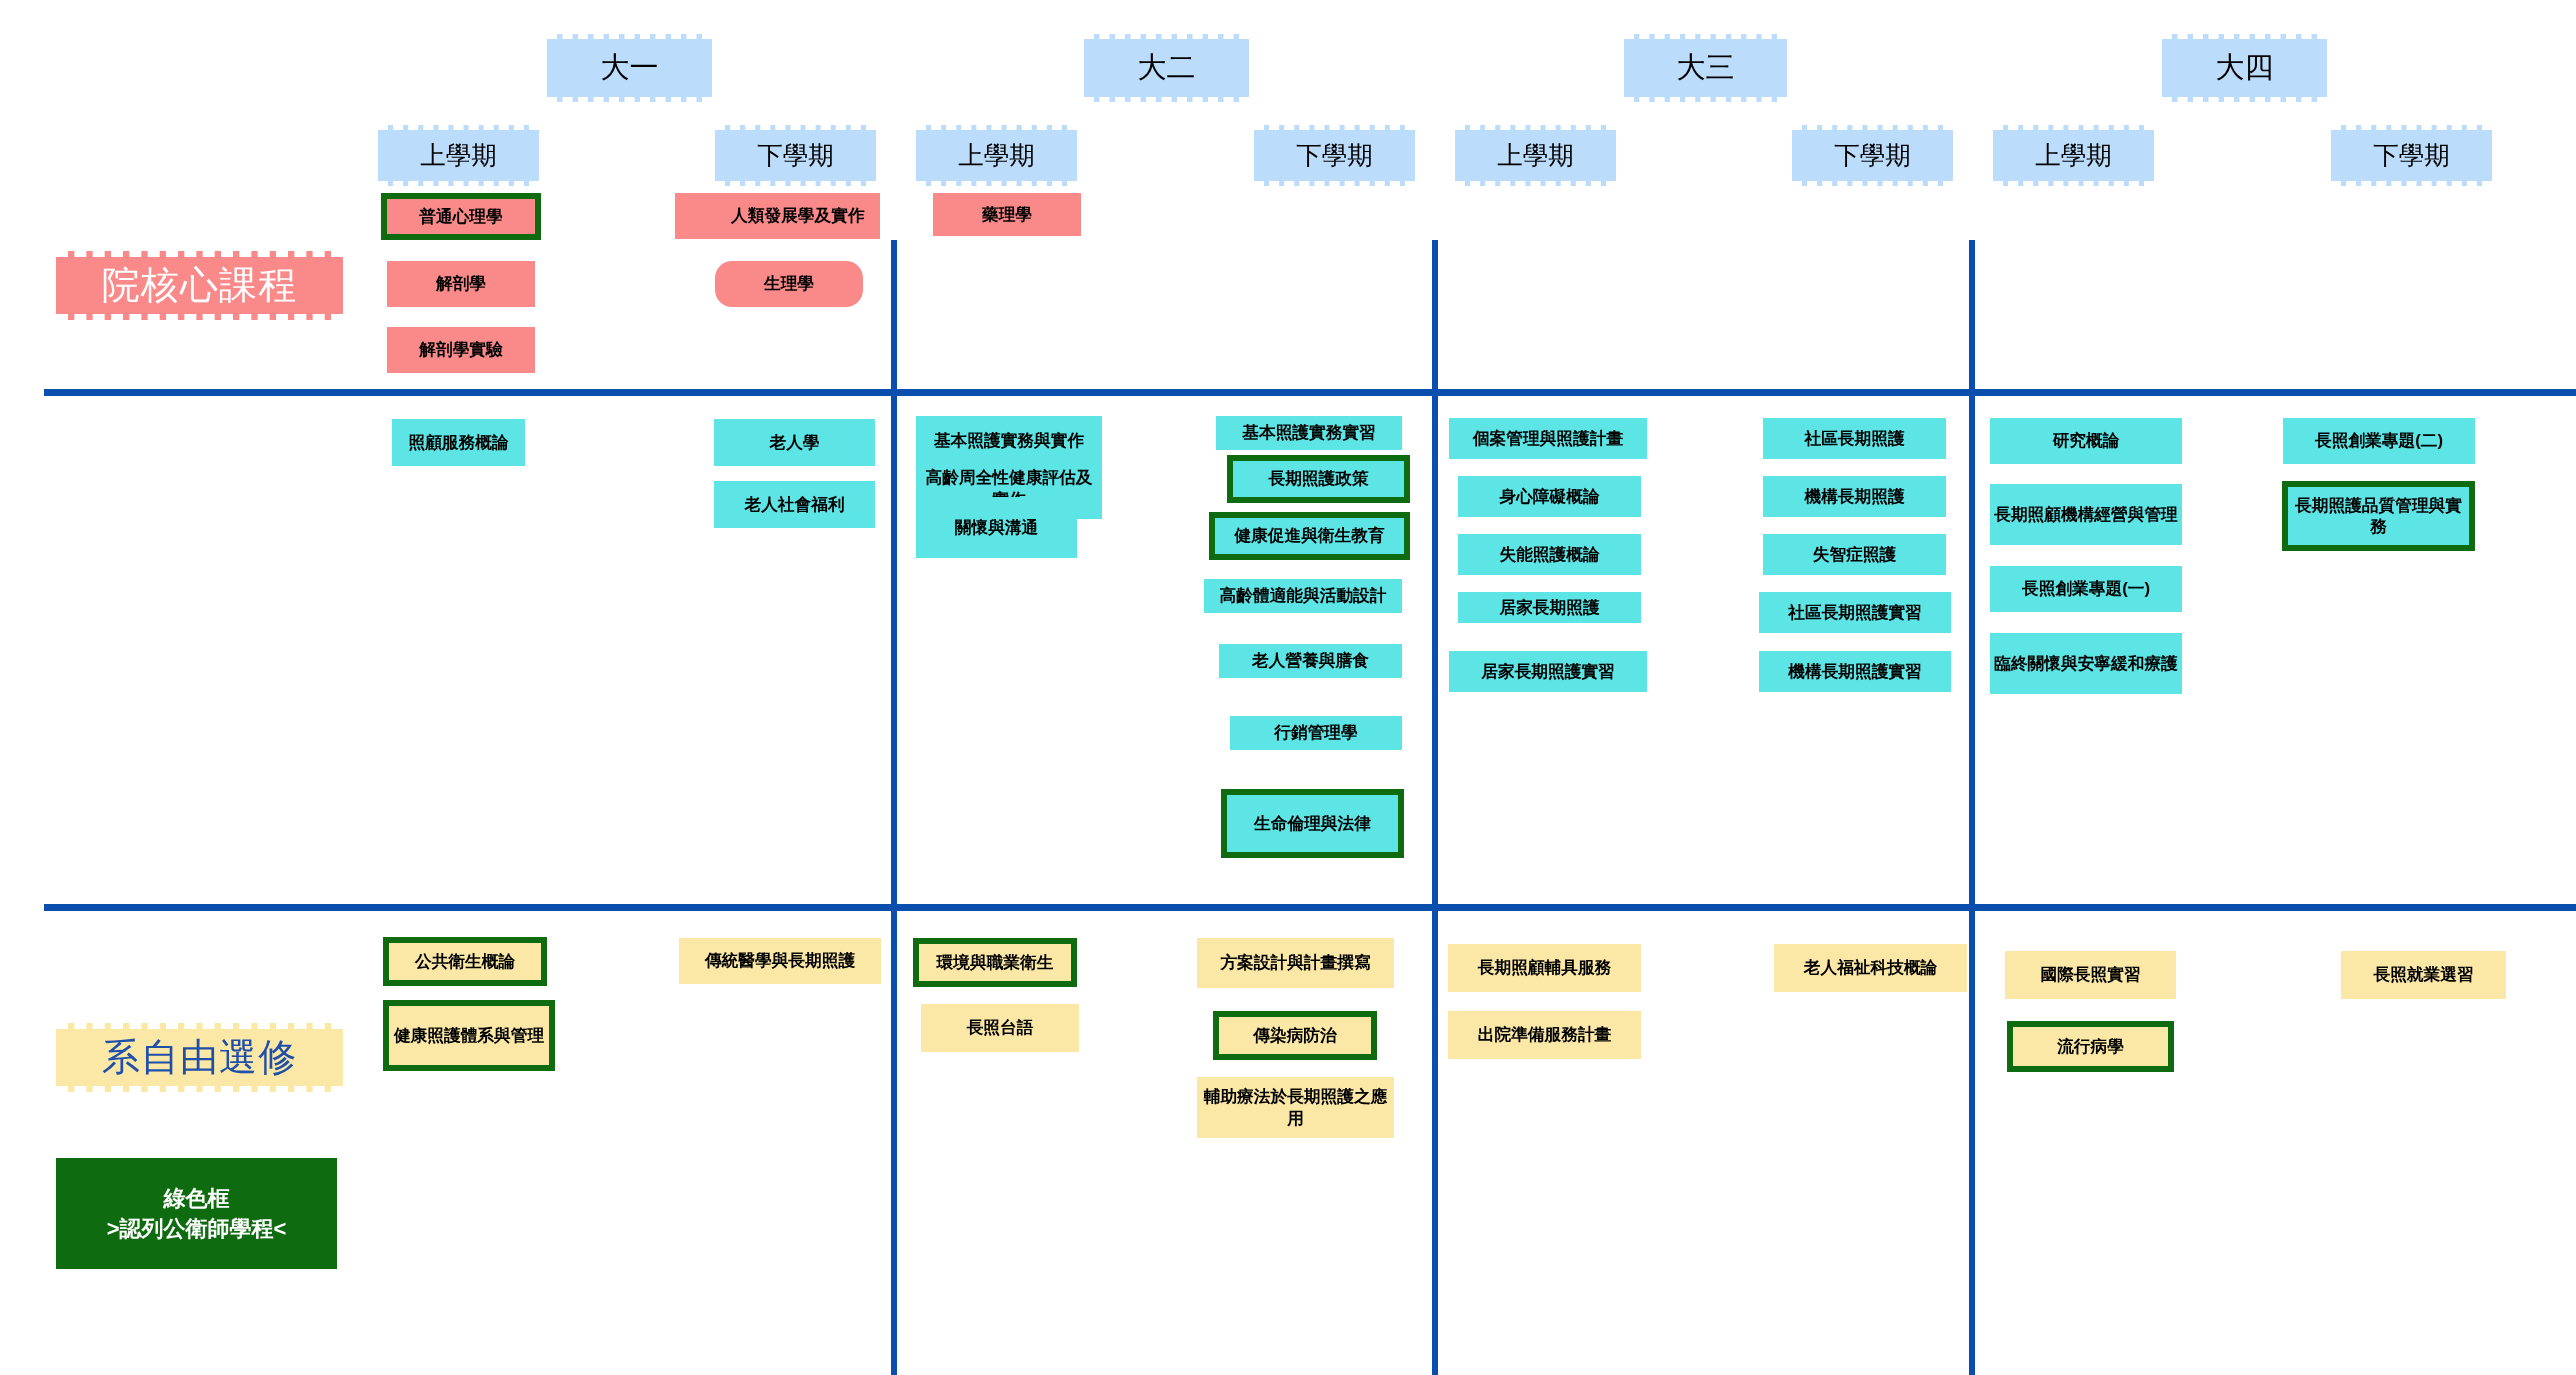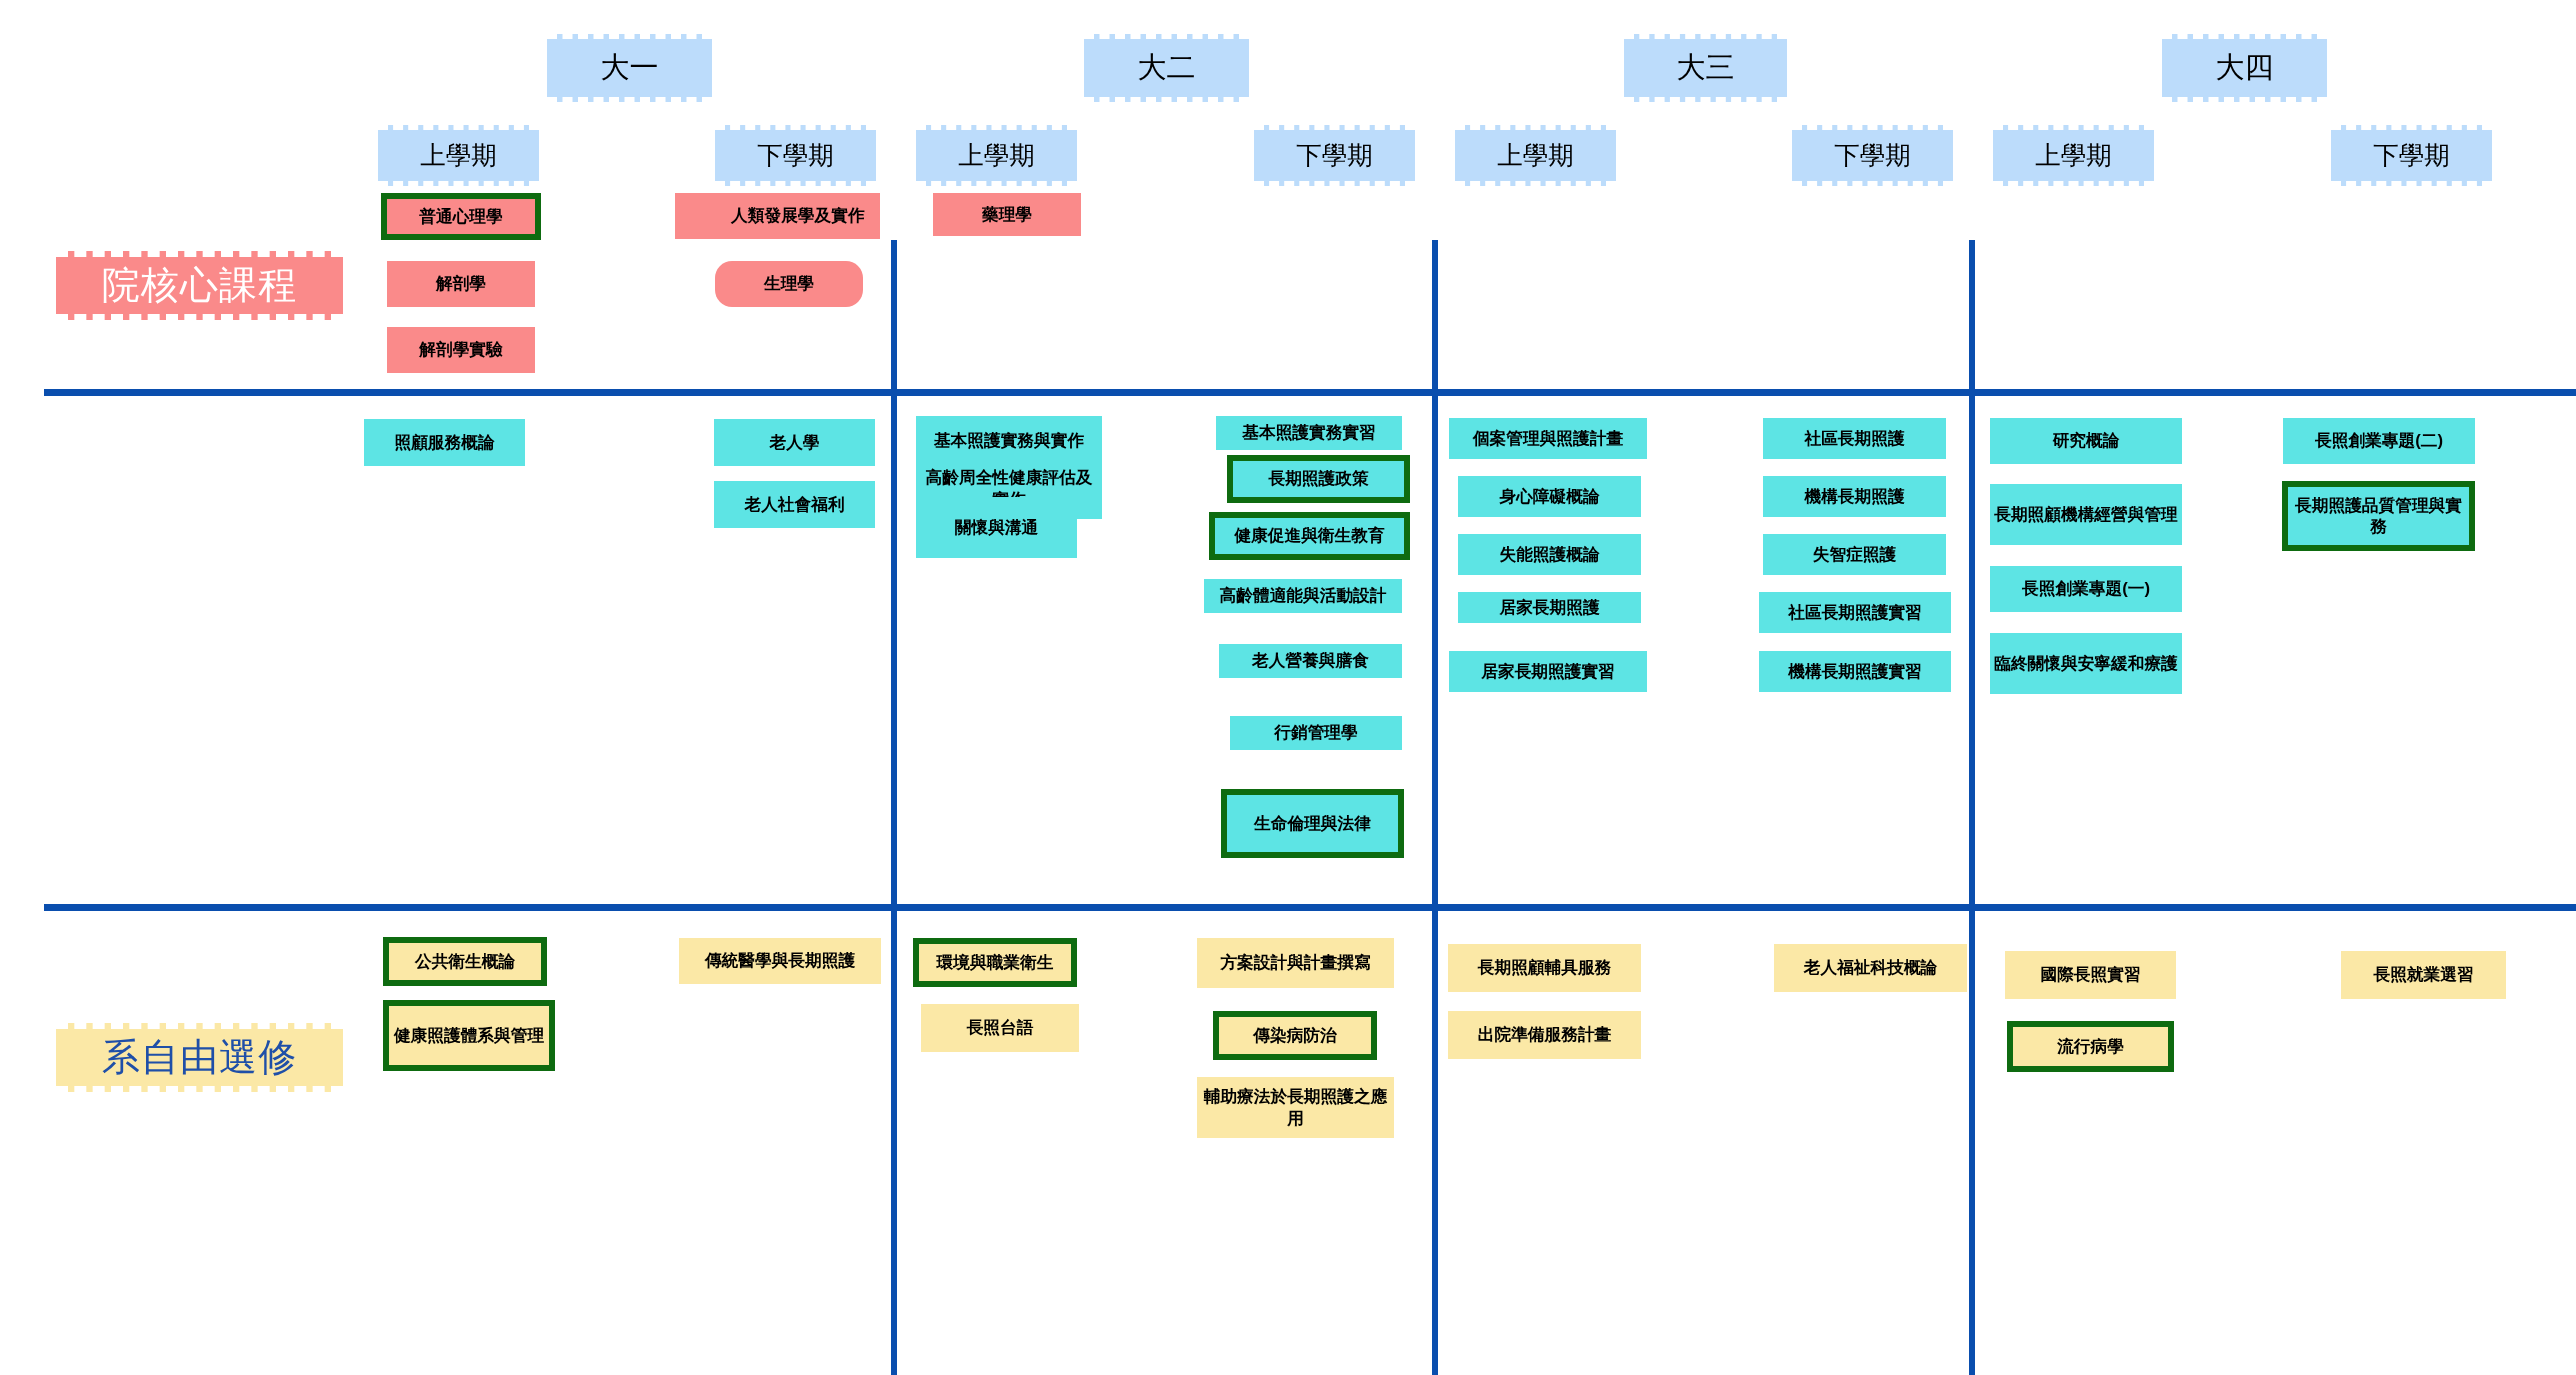--- a/index.html
+++ b/index.html
@@ -120,38 +120,42 @@
   <div class="chip term" style="left:916px;top:125px;width:161px;height:61px;">上學期</div>
   <div class="chip term" style="left:1254px;top:125px;width:161px;height:61px;">下學期</div>
   <div class="chip term" style="left:1455px;top:125px;width:161px;height:61px;">上學期</div>
   <div class="chip term" style="left:1792px;top:125px;width:161px;height:61px;">下學期</div>
   <div class="chip term" style="left:1993px;top:125px;width:161px;height:61px;">上學期</div>
   <div class="chip term" style="left:2331px;top:125px;width:161px;height:61px;">下學期</div>
 
   <div class="rowlabel pink" style="left:56px;top:251px;width:287px;height:69px;">院核心課程</div>
   <div class="rowlabel yellow" style="left:56px;top:1023px;width:287px;height:69px;">系自由選修</div>
 
+  <div class="legend" style="left:56px;top:1158px;width:281px;height:111px;">
+    <span>綠色框</span>
+    <span>&gt;認列公衛師學程&lt;</span>
+  </div>
 
   <div class="hline" style="top:389px;"></div>
   <div class="hline" style="top:904px;"></div>
 
   <div class="vline" style="left:891px;top:240px;height:1136px;"></div>
   <div class="vline" style="left:1432px;top:240px;height:1136px;"></div>
   <div class="vline" style="left:1969px;top:240px;height:1136px;"></div>
 
   <div class="course c-pink hl" style="left:381px;top:193px;width:160px;height:47px;">普通心理學</div>
   <div class="course c-pink" style="left:387px;top:261px;width:148px;height:46px;">解剖學</div>
   <div class="course c-pink" style="left:387px;top:327px;width:148px;height:46px;">解剖學實驗</div>
 
   <div class="course c-pink" style="left:675px;top:193px;width:205px;height:46px;padding-left:44px;">人類發展學及實作</div>
   <div class="course c-pink" style="left:715px;top:261px;width:148px;height:46px;border-radius:17px;">生理學</div>
 
   <div class="course c-pink" style="left:933px;top:193px;width:148px;height:43px;">藥理學</div>
 
-  <div class="course c-cyan" style="left:364px;top:419px;width:161px;height:47px;">照顧服務概論</div>
+  <div class="course c-cyan" style="left:392px;top:419px;width:133px;height:47px;">照顧服務概論</div>
 
   <div class="course c-cyan" style="left:714px;top:419px;width:161px;height:47px;">老人學</div>
   <div class="course c-cyan" style="left:714px;top:481px;width:161px;height:47px;">老人社會福利</div>
 
   <div class="course c-cyan" style="left:916px;top:416px;width:186px;height:50px;">基本照護實務與實作</div>
   <div class="course c-cyan" style="left:916px;top:458px;width:186px;height:61px;">高齡周全性健康評估及實作</div>
   <div class="course c-cyan" style="left:916px;top:498px;width:161px;height:61px;top:497px;">關懷與溝通</div>
 
   <div class="course c-cyan" style="left:1216px;top:416px;width:186px;height:34px;">基本照護實務實習</div>
   <div class="course c-cyan hl" style="left:1227px;top:455px;width:183px;height:48px;">長期照護政策</div>

